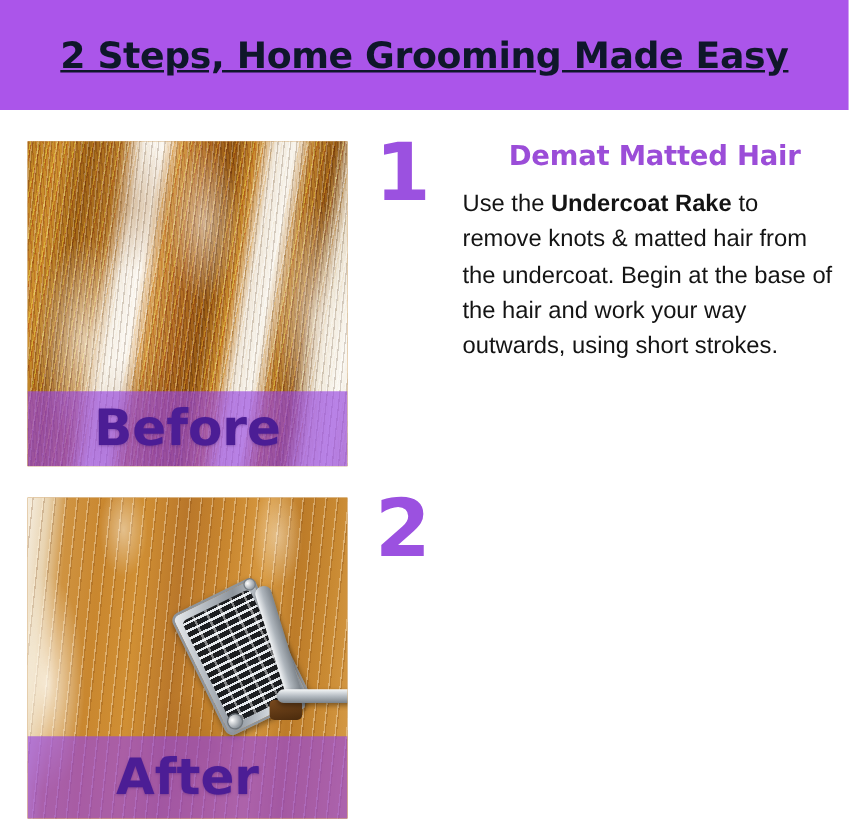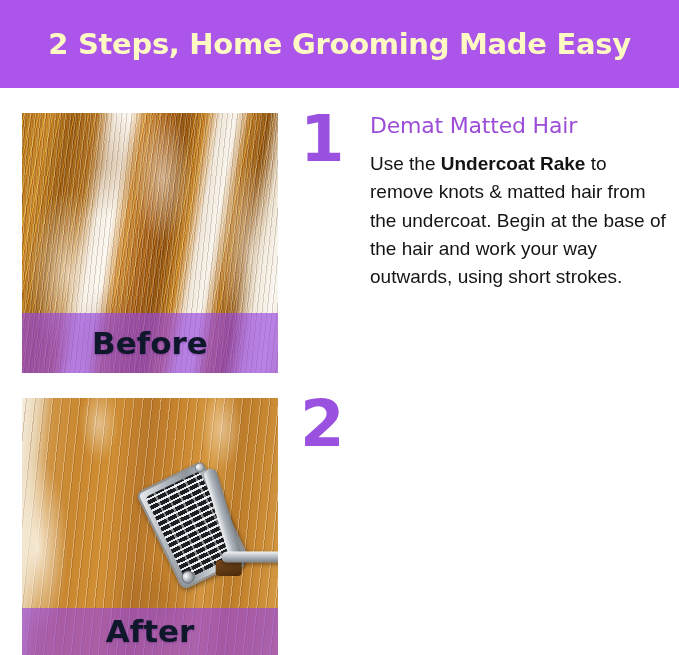--- a/index.html
+++ b/index.html
@@ -11,27 +11,28 @@
     position:relative;
   }
 
   
   .banner{
     position:absolute; left:0; top:0; width:679px; height:88px;
     background:#ab55ea;
     display:flex; align-items:center; justify-content:center;
   }
   .banner-title{
-    color:#fef9c3;
+    color:#0f172a;
     font-size:29px;
     font-weight:bold;
     letter-spacing:-0.3px;
     font-family:"DejaVu Sans", sans-serif;
     text-align:center;
     line-height:1;
+    text-decoration:underline;
   }
 
   
   .row{ position:absolute; left:0; width:679px; }
   .row-1{ top:113px; height:260px; }
   .row-2{ top:398px; height:257px; }
 
   
   .photo{
     position:absolute; left:22px; top:0;
@@ -175,25 +176,25 @@
     border:1px solid #767d84;
   }
 
   
   .label-band{
     position:absolute; left:0; right:0; bottom:0;
     background:rgba(150,70,225,0.66);
     display:flex; align-items:center; justify-content:center;
   }
   .band-before{ height:60px; }
-  .band-after{ height:47px; }
+  .band-after{ height:66px; }
   .label-text{
-    color:#0f172a;
-    font-weight:bold;
-    font-size:31px;
+    color:#4c1d95;
+    font-weight:bold;
+    font-size:40px;
     font-family:"DejaVu Sans", sans-serif;
     letter-spacing:0px;
     text-shadow:0 1px 2px rgba(60,20,110,.35);
     line-height:1;
   }
 
   
   .step-num{
     position:absolute;
     left:300px; top:-6px;
@@ -206,26 +207,27 @@
     text-align:left;
   }
   .step-body{
     position:absolute;
     left:370px; top:0;
     width:300px;
   }
   .step-heading{
     color:#9b4dd8;
     font-family:"DejaVu Sans", sans-serif;
-    font-weight:normal;
+    font-weight:bold;
     font-size:22px;
     line-height:1.15;
     margin-bottom:5px;
     letter-spacing:-0.2px;
     white-space:nowrap;
+    margin-left:37px;
   }
   .step-text{
     color:#141414;
     font-size:19px;
     line-height:1.48;
     font-family:"Liberation Sans", sans-serif;
     margin-top:12px;
   }
   .step-text b{ font-weight:bold; }
 </style>

